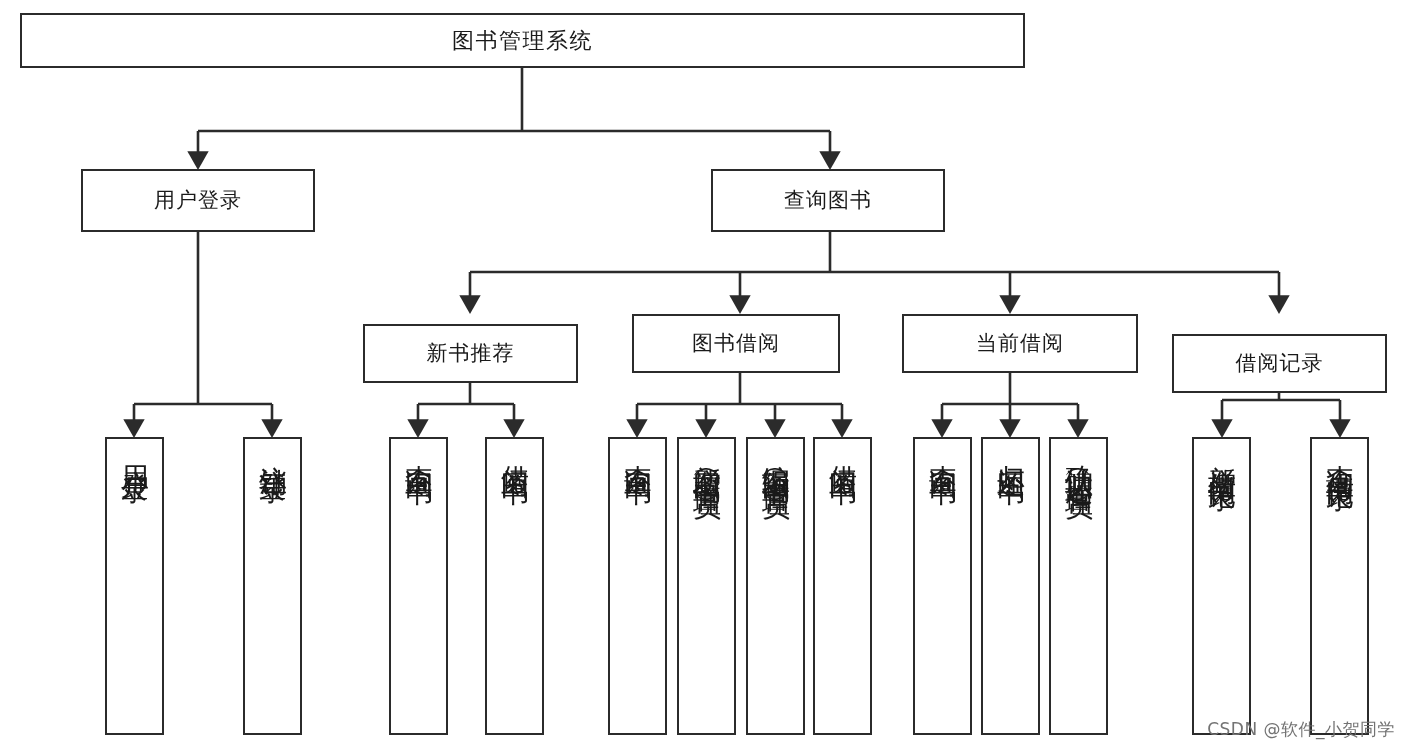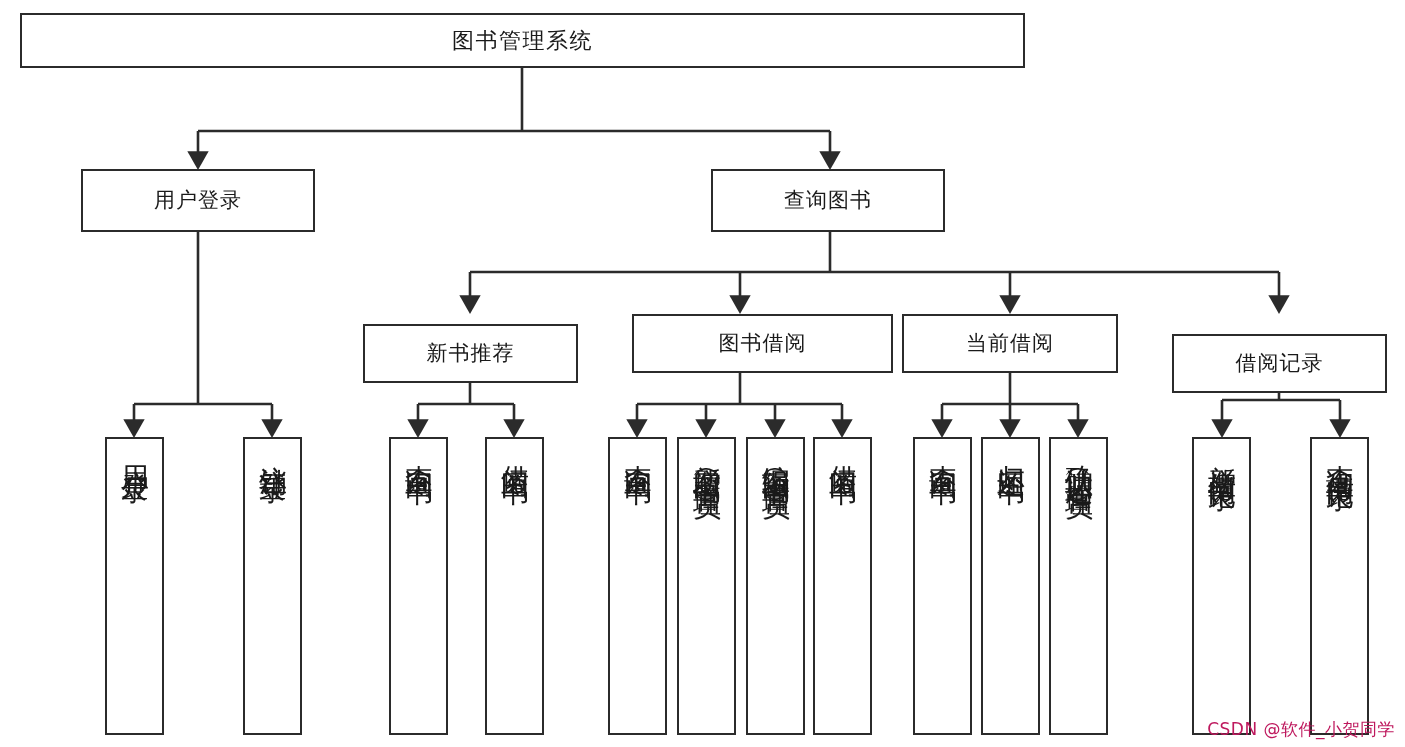--- a/index.html
+++ b/index.html
@@ -53,21 +53,21 @@
     font-size:28px;
     letter-spacing:4px;
     line-height:1;
     white-space:normal;
   }
   .watermark{
     position:absolute;
     right:10px;
     bottom:6px;
     font-size:17px;
-    color:#be185d;
+    color:#737373;
     letter-spacing:0.5px;
     white-space:nowrap;
     user-select:none;
   }
 </style>
 </head>
 <body>
 
 <div id="canvas">
 
@@ -128,24 +128,24 @@
   <div class="node h" style="left:81px;top:169px;width:234px;height:63px;">
     <span class="lbl">用户登录</span>
   </div>
   <div class="node h" style="left:711px;top:169px;width:234px;height:63px;">
     <span class="lbl">查询图书</span>
   </div>
 
   <div class="node h" style="left:363px;top:324px;width:215px;height:59px;">
     <span class="lbl">新书推荐</span>
   </div>
-  <div class="node h" style="left:632px;top:314px;width:261px;height:59px;">
+  <div class="node h" style="left:632px;top:314px;width:208px;height:59px;">
     <span class="lbl">图书借阅</span>
   </div>
-  <div class="node h" style="left:902px;top:314px;width:216px;height:59px;">
+  <div class="node h" style="left:902px;top:314px;width:236px;height:59px;">
     <span class="lbl">当前借阅</span>
   </div>
   <div class="node h" style="left:1172px;top:314px;width:215px;height:59px;margin-top:20px;">
     <span class="lbl">借阅记录</span>
   </div>
 
   <div class="node v" style="left:105px;top:437px;width:59px;height:298px;">
     <span class="lbl">用户登录</span>
   </div>
   <div class="node v" style="left:243px;top:437px;width:59px;height:298px;">

